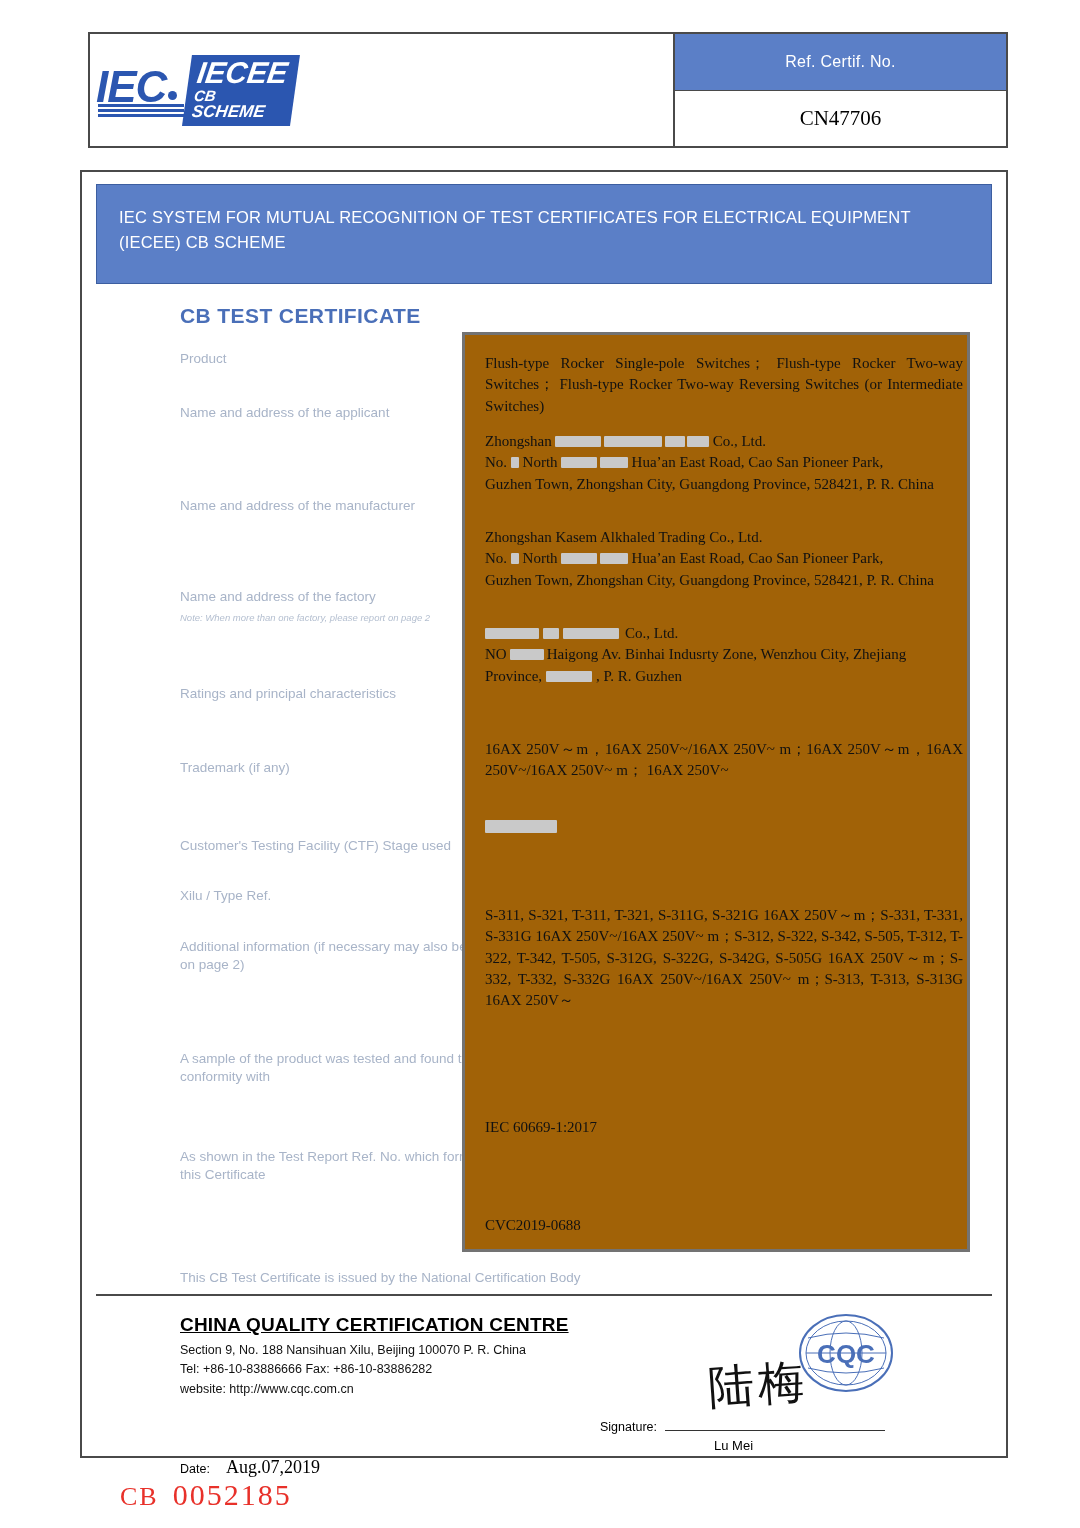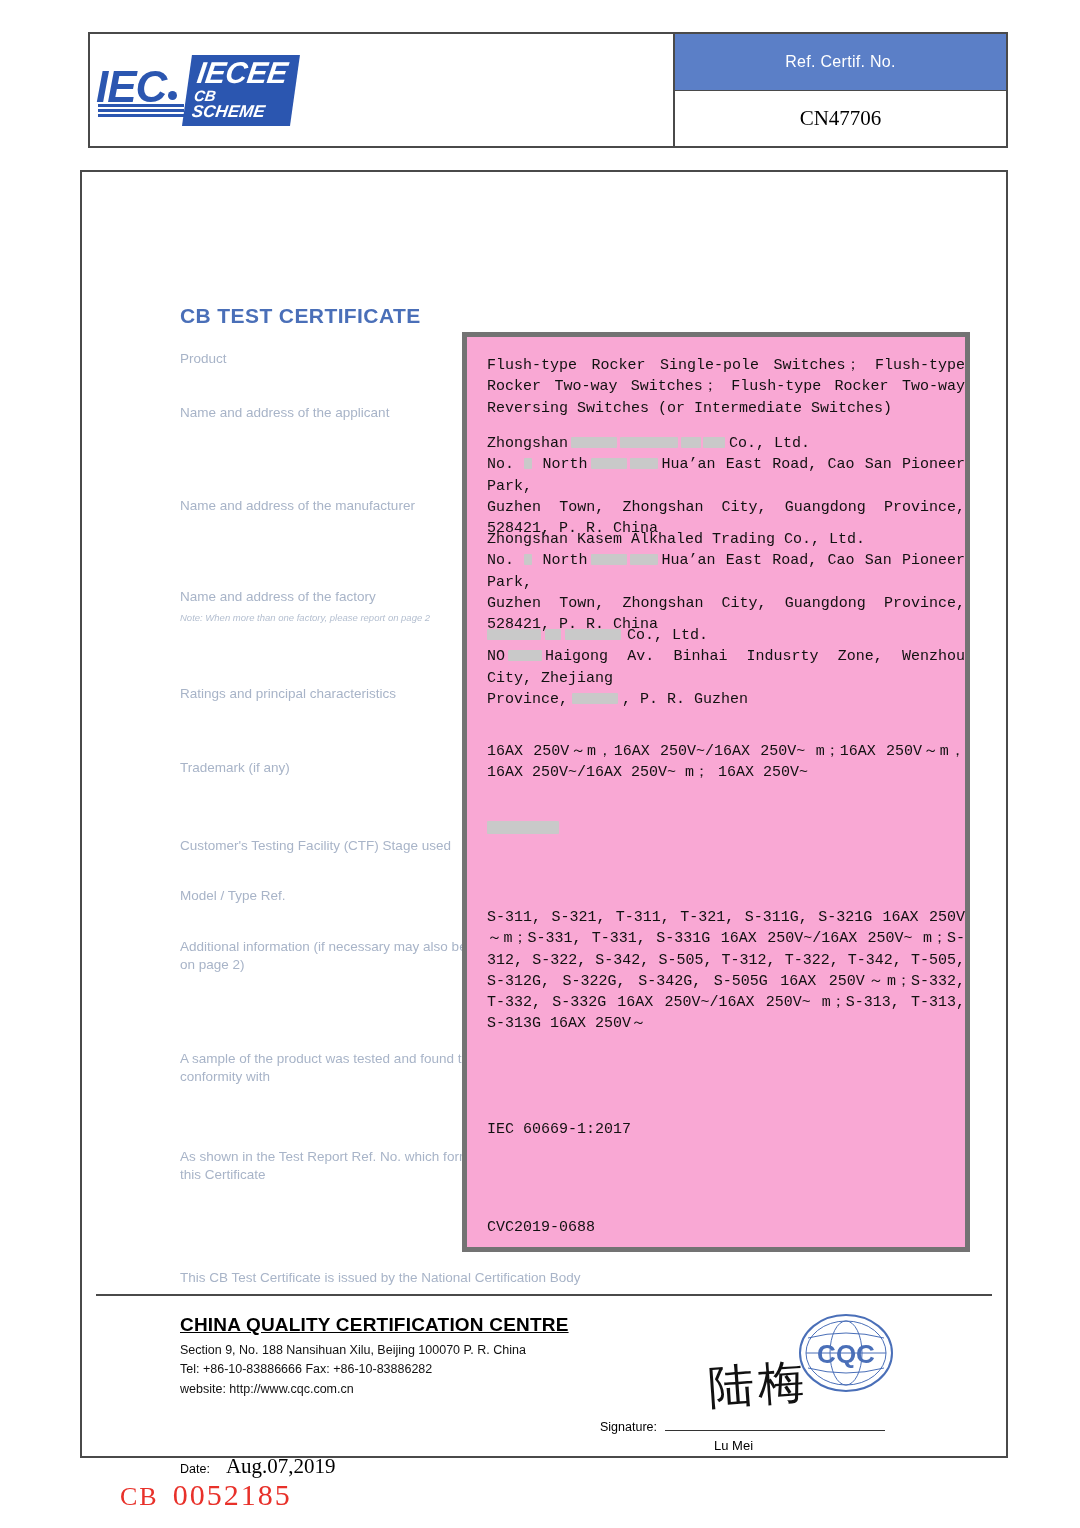--- a/index.html
+++ b/index.html
@@ -180,24 +180,24 @@
     color: #b4bfd0;
   }
 
   
   .panel {
     position: absolute;
     left: 380px;
     top: 160px;
     width: 508px;
     height: 920px;
-    border: 5px solid #737373;
-    background: #f9a8d4;
-    box-sizing: border-box;
-    font-family: Liberation Mono, monospace;
+    border: 3px solid #737373;
+    background: #a16207;
+    box-sizing: border-box;
+    font-family: Liberation Serif, serif;
     font-size: 15px;
     color: #111;
   }
   .pv {
     position: absolute;
     left: 20px;
     width: 478px;
     line-height: 1.42;
     text-align: justify;
   }
@@ -246,21 +246,21 @@
   .date-row {
     position: absolute;
     left: 84px; top: 118px;
     display: flex;
     align-items: baseline;
     gap: 16px;
   }
   .date-lbl { font-size: 12.5px; margin-top: 48px; }
   .date-val {
     font-family: "Liberation Serif", serif;
-    font-size: 21px;
+    font-size: 18px;
   }
   .sig-row {
     position: absolute;
     left: 504px; top: 118px;
     display: flex;
     align-items: baseline;
     gap: 8px;
   }
   .sig-lbl { font-size: 12.5px; }
   .sig-line {
@@ -324,33 +324,34 @@
       </div>
     </div>
     <div class="ref-cell">
       <div class="ref-title">Ref. Certif. No.</div>
       <div class="ref-value">CN47706</div>
     </div>
   </div>
 
   <div class="frame">
 
+    <div class="blue-banner">IEC SYSTEM FOR MUTUAL RECOGNITION OF TEST CERTIFICATES FOR ELECTRICAL EQUIPMENT (IECEE) CB SCHEME</div>
 
     <div class="cbtitle">CB TEST CERTIFICATE</div>
 
     <div class="labels">
       <div class="lbl" style="top:0px">Product</div>
       <div class="lbl" style="top:54px">Name and address of the applicant</div>
       <div class="lbl" style="top:147px">Name and address of the manufacturer</div>
       <div class="lbl" style="top:238px">Name and address of the factory</div>
       <div class="lbl note" style="top:262px">Note: When more than one factory, please report on page 2</div>
       <div class="lbl" style="top:335px">Ratings and principal characteristics</div>
       <div class="lbl" style="top:409px">Trademark (if any)</div>
       <div class="lbl" style="top:487px">Customer's Testing Facility (CTF) Stage used</div>
-      <div class="lbl" style="top:537px">Model / Type Ref.</div>
+      <div class="lbl" style="top:537px">Xilu / Type Ref.</div>
       <div class="lbl" style="top:588px">Additional information (if necessary may also be reported on page 2)</div>
       <div class="lbl" style="top:700px">A sample of the product was tested and found to be in conformity with</div>
       <div class="lbl" style="top:798px">As shown in the Test Report Ref. No. which forms part of this Certificate</div>
     </div>
 
     <div class="panel">
 
       <div class="pv" style="top:18px">Flush-type Rocker Single-pole Switches； Flush-type Rocker Two-way Switches； Flush-type Rocker Two-way Reversing Switches (or Intermediate Switches)</div>
 
       <div class="pv" style="top:96px">

